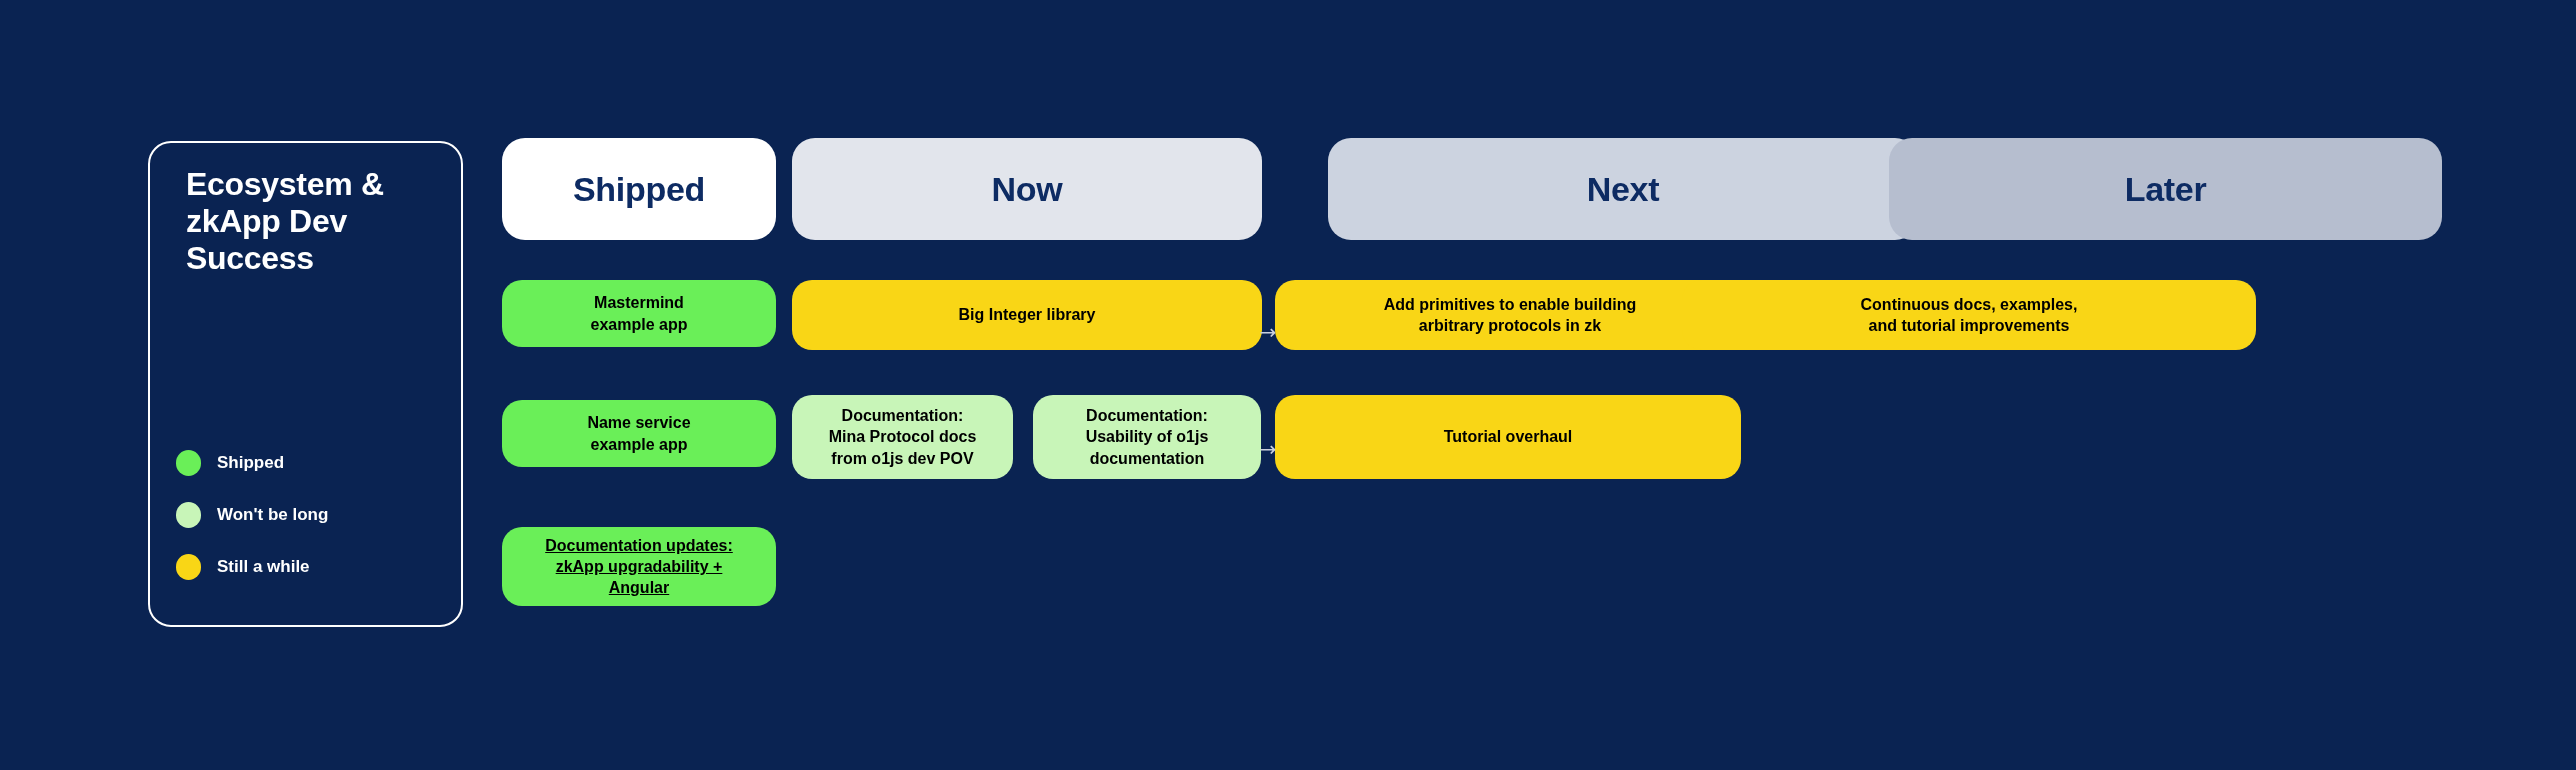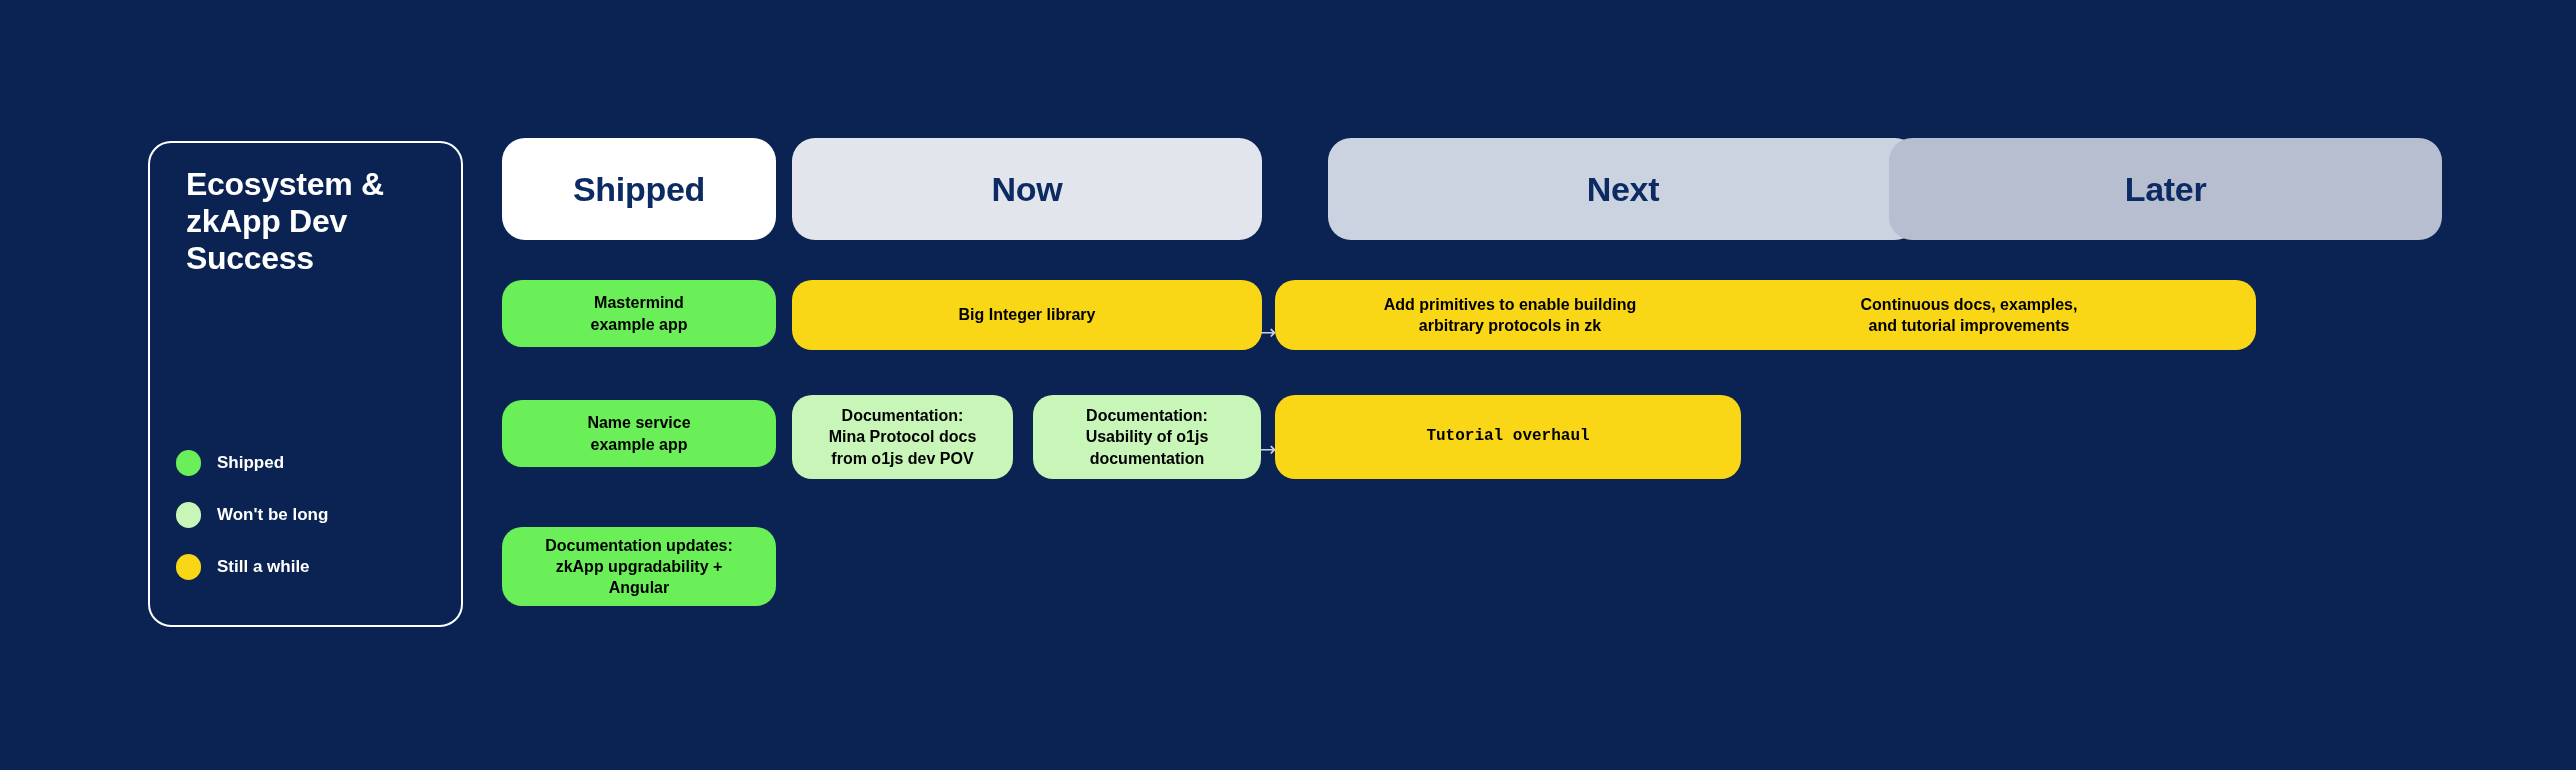--- a/index.html
+++ b/index.html
@@ -153,22 +153,22 @@
   <span class="flow-arrow" style="left:1268px; top:332px;">→</span>
 
   <div class="card" style="left:502px; top:400px; width:274px; height:67px; background:#6aef58;">Name service
 example app</div>
   <div class="card" style="left:792px; top:395px; width:221px; height:84px; background:#c8f5b8;">Documentation:
 Mina Protocol docs
 from o1js dev POV</div>
   <div class="card" style="left:1033px; top:395px; width:228px; height:84px; background:#c8f5b8;">Documentation:
 Usability of o1js
 documentation</div>
-  <div class="card" style="left:1275px; top:395px; width:466px; height:84px; background:#f9d616;font-family:Liberation Mono, monospace;">Tutorial overhaul</div>
+  <div class="card" style="left:1275px; top:395px; width:466px; height:84px; background:#f9d616;">Tutorial overhaul</div>
 
   <span class="flow-arrow" style="left:1268px; top:449px;">→</span>
 
-  <div class="card" style="left:502px; top:527px; width:274px; height:79px; background:#6aef58;">Documentation updates:
+  <div class="card" style="left:502px; top:527px; width:274px; height:79px; background:#6aef58;text-decoration:underline;">Documentation updates:
 zkApp upgradability +
 Angular</div>
 
 </div>
 
 
 </body></html>

